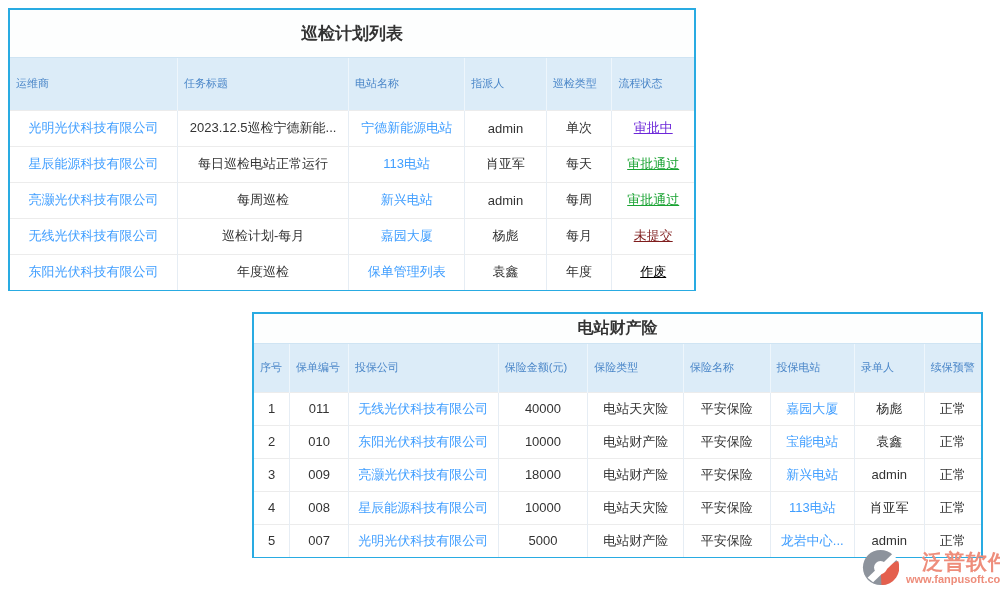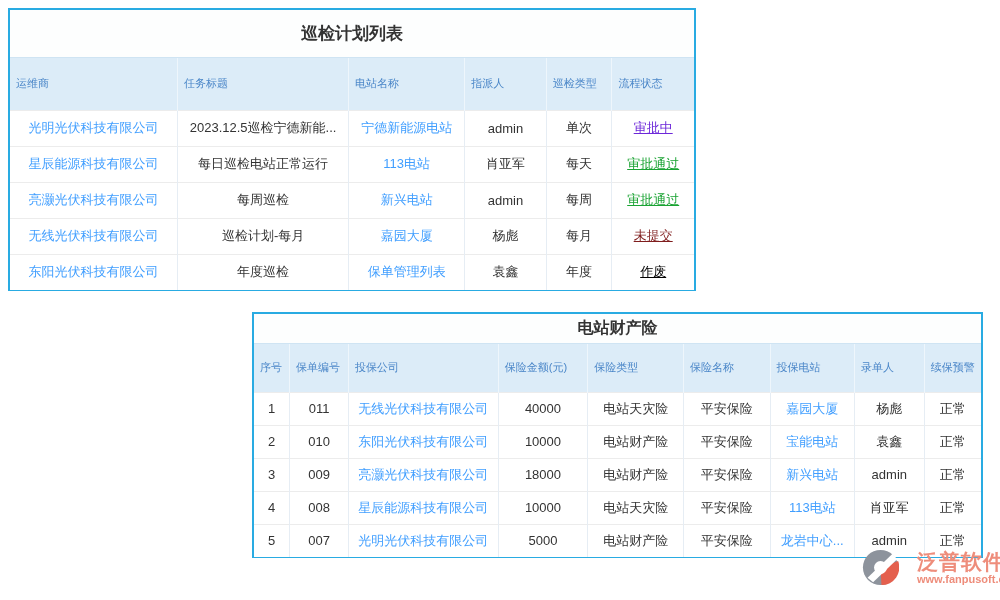--- a/index.html
+++ b/index.html
@@ -42,21 +42,21 @@
   #inspection-panel tbody td{height:36px;}
 
   
   #policy-panel{left:252px;top:312px;width:731px;height:246px;}
   #policy-panel .panel-title{height:30px;font-size:16px;}
   #policy-panel thead th{height:48px;}
   #policy-panel tbody td{height:33px;}
 
   
   .footer-logo{position:absolute;left:862px;top:549px;width:132px;display:flex;
-    align-items:center;gap:18px;background:transparent;}
+    align-items:center;gap:7px;background:transparent;text-align:right;}
   .footer-logo .txt{display:flex;flex-direction:column;line-height:1;}
   .brand-name{font-size:21px;font-weight:bold;color:var(--brand);letter-spacing:1px;}
   .brand-url{font-size:11px;color:var(--brand);margin-top:2px;font-weight:bold;}
 </style>
 </head>
 <body>
 
 <div class="stage">
 
   <div class="panel" id="inspection-panel">

